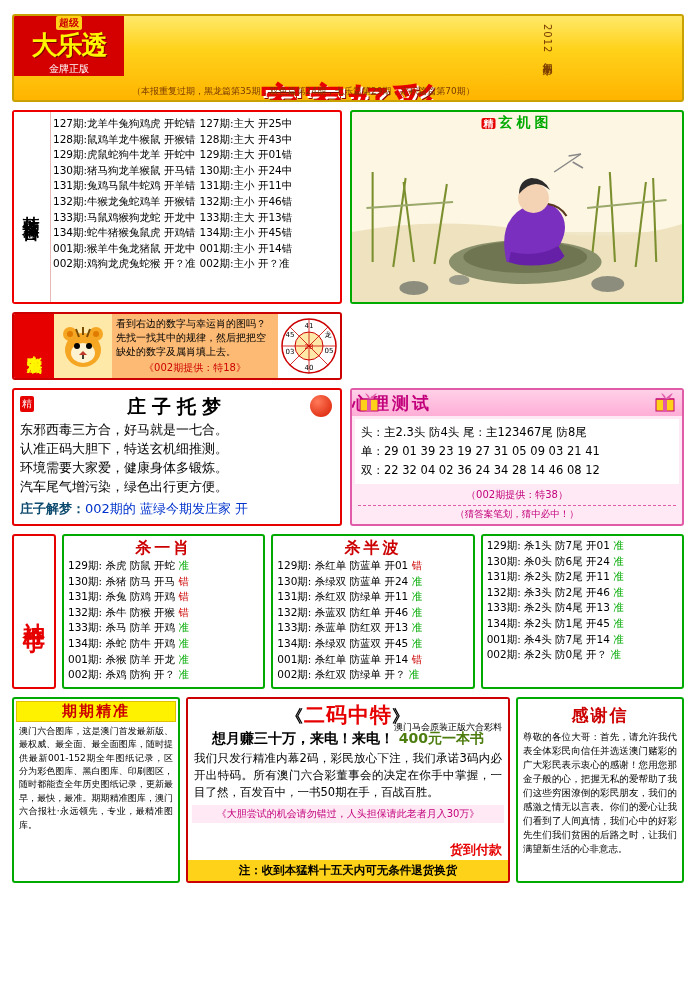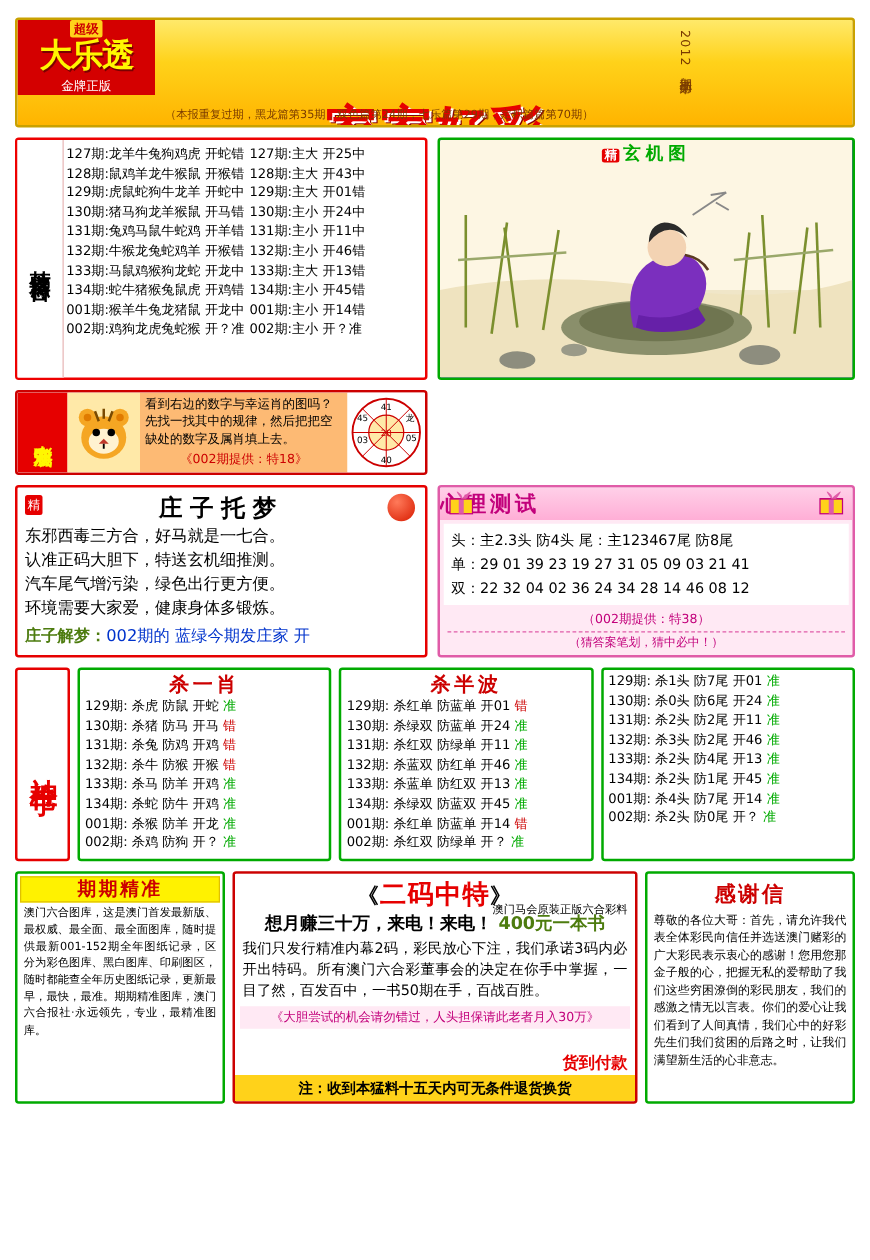--- a/index.html
+++ b/index.html
@@ -53,21 +53,21 @@
 
   
   .hanxin{border:2px solid #e00;border-radius:3px;display:flex;width:330px;box-sizing:border-box;background:#fff;}
   .hanxin .vstrip{width:36px;color:#000;font-size:17px;border-right:1px solid #e8b8b8;}
   .hanxin .cols{flex:1;display:flex;padding:4px 2px;}
   .hanxin .col{flex:1;}
   .hanxin .line{font-size:10.5px;line-height:15.6px;white-space:nowrap;}
   .hanxin .col.right .line{padding-left:4px;}
 
   
-  .xuanji{flex:1;border:2px solid #0a0;border-radius:3px;position:relative;background:#0c4a6e;overflow:hidden;}
+  .xuanji{flex:1;border:2px solid #0a0;border-radius:3px;position:relative;background:#7f1d1d;overflow:hidden;}
   .xuanji .cap{
     position:absolute;top:2px;left:50%;transform:translateX(-50%);
     font-size:14px;font-weight:bold;color:#0a0;letter-spacing:4px;z-index:3;
   }
   .xuanji .cap .badge{background:#e60000;color:#fff;font-size:10px;padding:0 2px;border-radius:2px;margin-right:3px;letter-spacing:0;}
   .xuanji-art{display:block;width:100%;height:100%;}
 
   
   .zc{display:flex;border:2px solid #c00;border-radius:3px;height:68px;box-sizing:border-box;overflow:hidden;width:330px;}
   .zc .t{width:40px;background:#e60000;color:#fff700;font-size:15px;font-weight:bold;display:flex;align-items:center;justify-content:center;writing-mode:vertical-rl;text-orientation:upright;letter-spacing:1px;}
@@ -77,21 +77,21 @@
   .zc .wheel{width:62px;background:#fff;display:flex;align-items:center;justify-content:center;}
 
   
   .zz{width:330px;border:2px solid #e60000;border-radius:3px;box-sizing:border-box;padding:4px 6px 6px;background:#fff;position:relative;}
   .zz .hd{display:flex;align-items:center;justify-content:center;position:relative;height:26px;}
   .zz .hd .tag{position:absolute;left:0;top:2px;background:#e60000;color:#fff;font-size:10px;padding:1px 2px;border-radius:2px;}
   .zz .hd .tt{font-size:19px;font-weight:bold;letter-spacing:6px;}
   .zz .hd .ball{position:absolute;right:2px;top:1px;width:22px;height:22px;border-radius:50%;background:radial-gradient(circle at 35% 30%,#ff7a5a,#d81b00);}
   .zz p{margin:1px 0;font-size:13px;line-height:18px;}
   .zz .foot{margin-top:4px;font-size:13px;}
-  .zz .foot .k{color:#4d7c0f;font-weight:bold;}
+  .zz .foot .k{color:#0c4a6e;font-weight:bold;}
   .zz .foot .v{color:#0033cc;}
 
   
   .xl{flex:1;border:2px solid #e05ca8;border-radius:3px;box-sizing:border-box;background:#ffe9f4;overflow:hidden;}
   .xl .hd{height:26px;background:linear-gradient(180deg,#ffd0e8,#ffaed6);display:flex;align-items:center;justify-content:flex-start;position:relative;}
   .xl .hd .tt{font-size:17px;font-weight:bold;color:#c2007b;letter-spacing:3px;}
   .xl .hd .gift{position:absolute;top:2px;width:22px;height:20px;}
   .xl .hd .gift.l{left:6px;} .xl .hd .gift.r{right:6px;}
   .xl .body{background:#fff;margin:3px;padding:4px 6px;font-size:11.5px;line-height:19px;}
   .xl .foot{text-align:center;font-size:10px;color:#c2007b;padding:1px 0;}
@@ -288,22 +288,22 @@
 
   <div class="row">
     <div class="zz">
       <div class="hd">
         <span class="tag">精</span>
         <span class="tt">庄子托梦</span>
         <span class="ball"></span>
       </div>
       <p>东邪西毒三方合，好马就是一七合。</p>
       <p>认准正码大胆下，特送玄机细推测。</p>
+      <p>环境需要大家爱，健康身体多锻炼。</p>
       <p>汽车尾气增污染，绿色出行更方便。</p>
-      <p>环境需要大家爱，健康身体多锻炼。</p>
       <div class="foot">
         <span class="k">庄子解梦：</span><span class="v">002期的 蓝绿今期发庄家 开</span>
       </div>
     </div>
 
     <div class="xl">
       <div class="hd">
         <svg class="gift l" viewBox="0 0 22 20">
           <rect x="2" y="7" width="18" height="12" fill="#ffd21a" stroke="#c2007b"></rect>
           <rect x="9" y="7" width="4" height="12" fill="#e05ca8"></rect>

